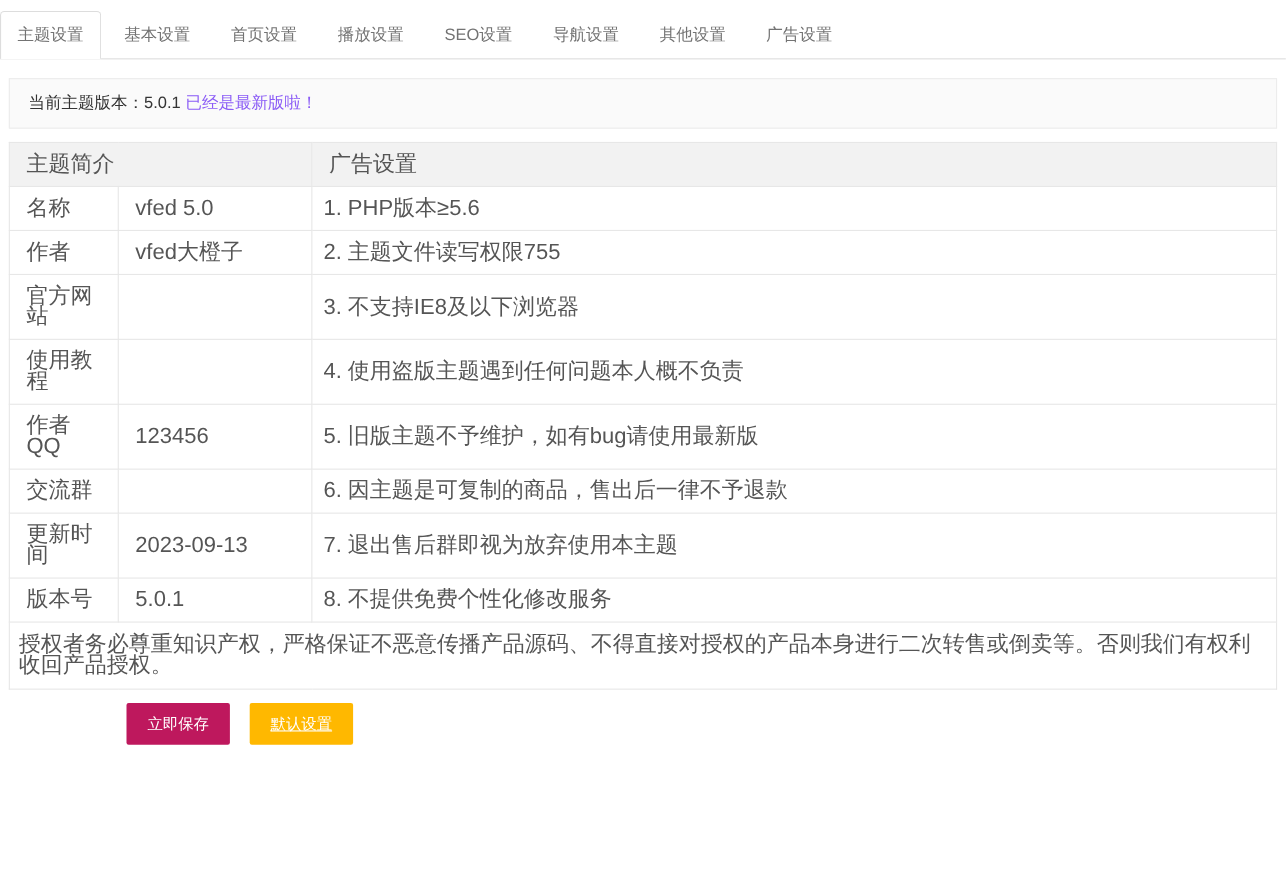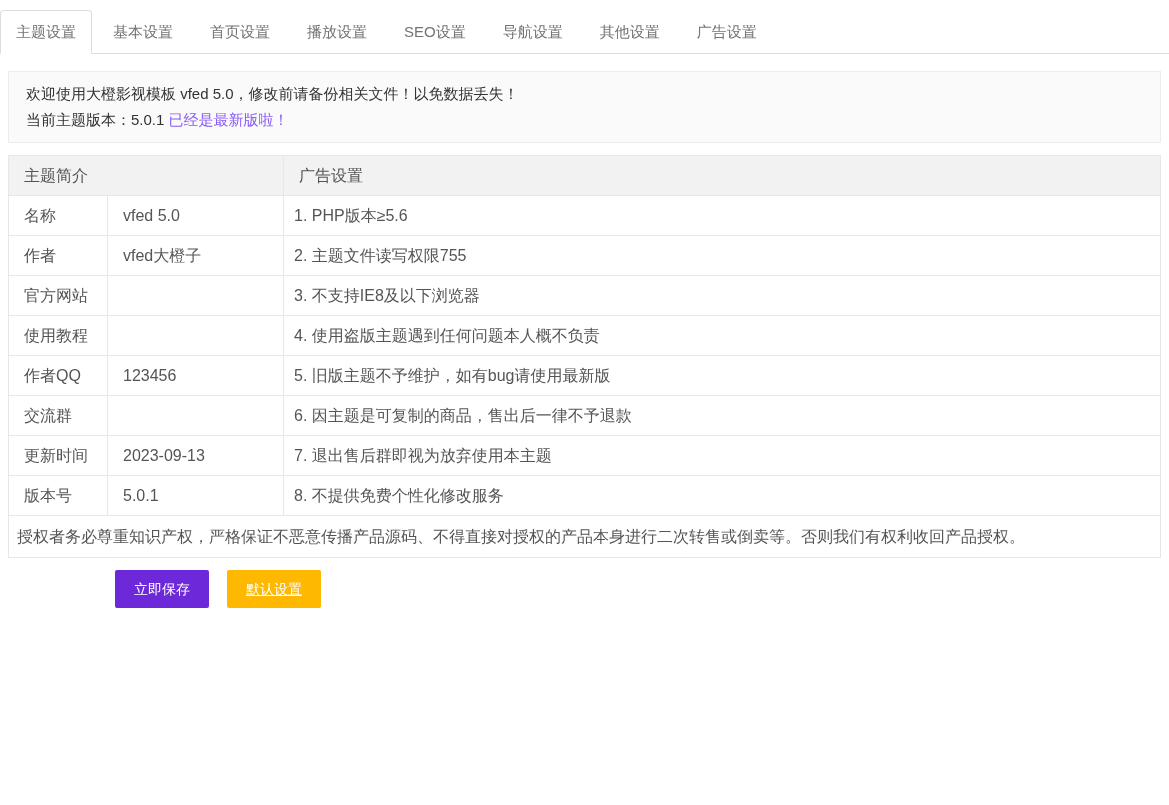--- a/index.html
+++ b/index.html
@@ -47,21 +47,21 @@
     line-height: 26px;
     color: #333;
   }
   .notice .green { color: #8b5cf6; }
 
   
   table.info {
     width: 1153px;
     margin: 12px 8px 0 8px;
     border-collapse: collapse;
-    font-size: 16px;
+    font-size: 20px;
     color: #555;
   }
   table.info th, table.info td {
     border: 1px solid #e7e7e7;
     padding: 10px 15px;
     text-align: left;
     font-weight: normal;
     line-height: 19px;
     vertical-align: middle;
   }
@@ -77,39 +77,38 @@
     padding: 0 19px;
     border: none;
     border-radius: 2px;
     color: #fff;
     font-size: 14px;
     line-height: 38px;
     text-align: center;
     cursor: pointer;
     font-family: inherit;
   }
-  .btn-save { background: #6d28d9; margin-right: 14px; }
+  .btn-save { background: #be185d; margin-right: 14px; }
   .btn-reset { background: #ffb800; text-decoration: underline; }
 </style>
 </head>
 <body>
 
 <ul class="nav-tabs">
   <li class="tab active">主题设置</li>
   <li class="tab">基本设置</li>
   <li class="tab">首页设置</li>
   <li class="tab">播放设置</li>
   <li class="tab">SEO设置</li>
   <li class="tab">导航设置</li>
   <li class="tab">其他设置</li>
   <li class="tab">广告设置</li>
 </ul>
 
 <div class="notice">
-  <div>欢迎使用大橙影视模板 vfed 5.0，修改前请备份相关文件！以免数据丢失！</div>
   <div>
     <span>当前主题版本：5.0.1</span>
     <span class="green">已经是最新版啦！</span>
   </div>
 </div>
 
 <table class="info">
   <colgroup>
     <col style="width:99px">
     <col style="width:176px">

